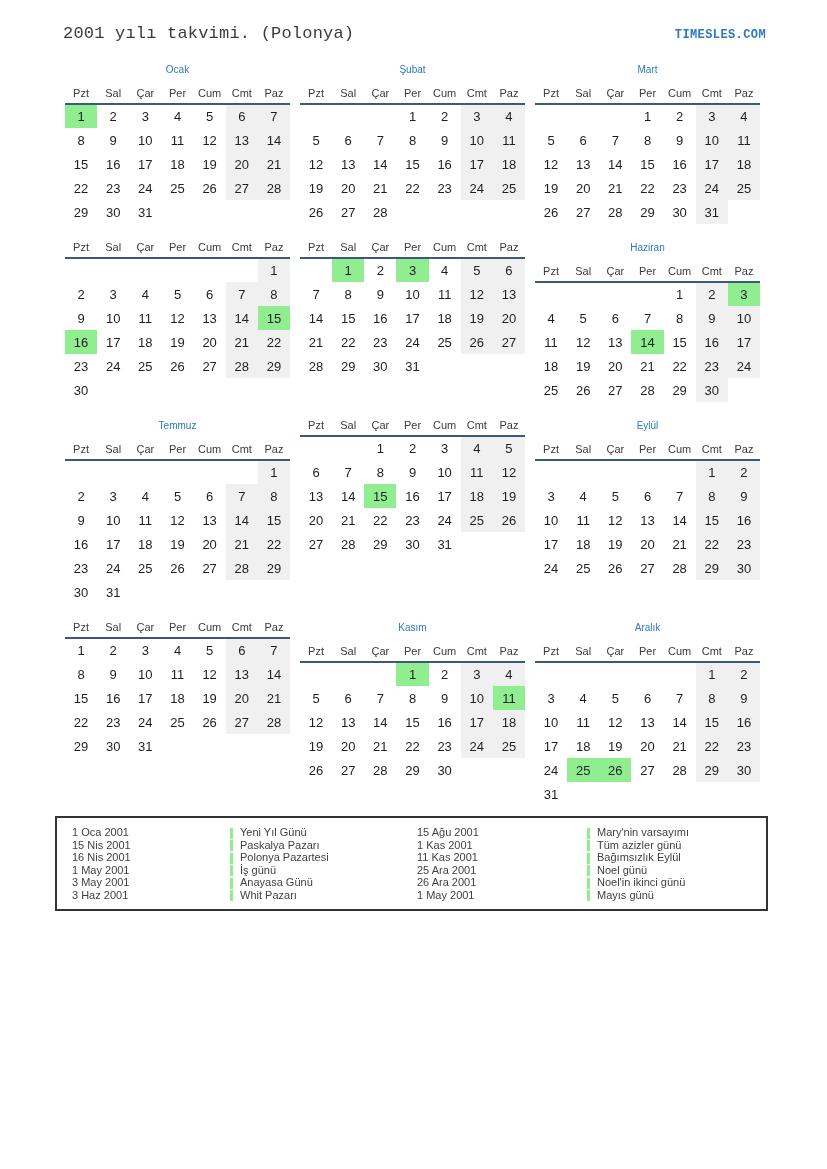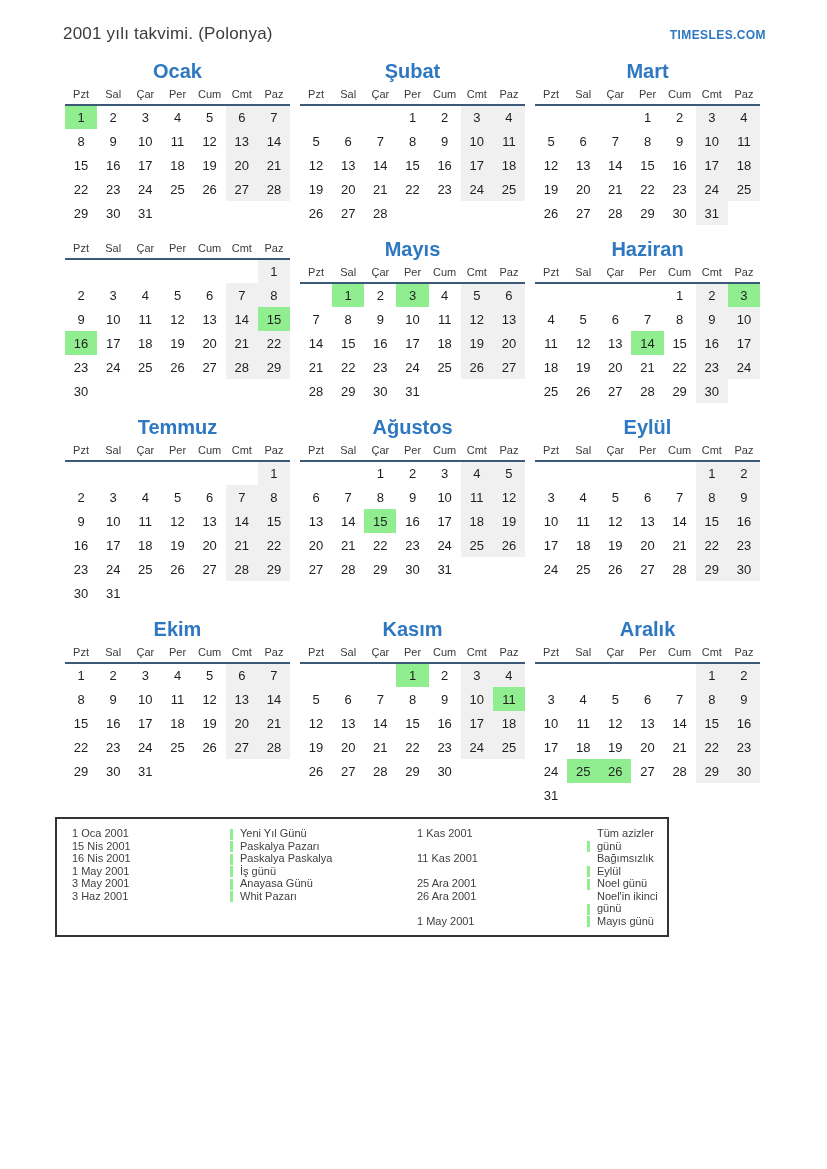--- a/index.html
+++ b/index.html
@@ -10,20 +10,21 @@
     width: 827px;
     height: 1169px;
     background: #ffffff;
     overflow: hidden;
   }
   .header {
     display: flex;
     justify-content: space-between;
     align-items: baseline;
     padding: 24px 61px 0 63px;
+    font-family: Liberation Mono, monospace;
   }
   .header h1 {
     font-size: 17px;
     font-weight: 500;
     color: #3b3b3b;
     letter-spacing: 0.2px;
   }
   .brand {
     font-size: 12px;
     font-weight: 600;
@@ -39,22 +40,22 @@
     display: grid;
     grid-template-columns: repeat(3, 225px);
     column-gap: 10px;
     row-gap: 14px;
     align-items: start;
   }
   .month { width: 225px; }
   .month-title {
     text-align: center;
     color: var(--accent-blue, #2e78c2);
-    font-size: 20px;
-    font-weight: 700;
+    font-size: 10px;
+    font-weight: 400;
     height: 24px;
     line-height: 20px;
   }
   .month-table {
     border-collapse: collapse;
     table-layout: fixed;
     width: 225px;
   }
   .month-table th {
     font-size: 11px;
@@ -70,21 +71,21 @@
     height: 24px;
     text-align: center;
     vertical-align: middle;
     font-size: 13px;
     color: #1f1f1f;
   }
   td.weekend { background: var(--weekend-gray, #f0f0f0); }
   td.holiday { background: var(--holiday-green, #90ee90); }
   .legend {
     margin: 10px 0 8px 55px;
-    width: 614px;
+    width: 713px;
     border: 2px solid #333333;
     padding: 8px 0 8px 15px;
     display: flex;
   }
   .legend-half-left { width: 345px; }
   .legend-half-right { flex: 1; }
   .legend-row { display: flex; line-height: 12.5px; }
   .legend-date {
     font-size: 11px;
     color: #3f3f3f;
@@ -371,21 +372,20 @@
               <td></td>
               <td></td>
               <td></td>
               <td></td>
               <td></td>
             </tr>
           </tbody>
         </table>
       </div>
       <div class="month">
-        <div class="month-title">Mayıs</div>
         <table class="month-table">
           <thead>
             <tr>
               <th>Pzt</th>
               <th>Sal</th>
               <th>Çar</th>
               <th>Per</th>
               <th>Cum</th>
               <th>Cmt</th>
               <th>Paz</th>
@@ -569,21 +569,20 @@
               <td></td>
               <td></td>
               <td></td>
               <td></td>
               <td></td>
             </tr>
           </tbody>
         </table>
       </div>
       <div class="month">
-        <div class="month-title">Ağustos</div>
         <table class="month-table">
           <thead>
             <tr>
               <th>Pzt</th>
               <th>Sal</th>
               <th>Çar</th>
               <th>Per</th>
               <th>Cum</th>
               <th>Cmt</th>
               <th>Paz</th>
@@ -695,21 +694,20 @@
               <td>26</td>
               <td>27</td>
               <td>28</td>
               <td class="weekend">29</td>
               <td class="weekend">30</td>
             </tr>
           </tbody>
         </table>
       </div>
       <div class="month">
-        <div class="month-title">Ekim</div>
         <table class="month-table">
           <thead>
             <tr>
               <th>Pzt</th>
               <th>Sal</th>
               <th>Çar</th>
               <th>Per</th>
               <th>Cum</th>
               <th>Cmt</th>
               <th>Paz</th>
@@ -914,21 +912,21 @@
           <span class="legend-date">15 Nis 2001</span>
           <span class="legend-name">
             <i class="holiday-bar"></i>
             <span>Paskalya Pazarı</span>
           </span>
         </div>
         <div class="legend-row">
           <span class="legend-date">16 Nis 2001</span>
           <span class="legend-name">
             <i class="holiday-bar"></i>
-            <span>Paskalya Paskalya</span>
+            <span>Polonya Pazartesi</span>
           </span>
         </div>
         <div class="legend-row">
           <span class="legend-date">1 May 2001</span>
           <span class="legend-name">
             <i class="holiday-bar"></i>
             <span>İş günü</span>
           </span>
         </div>
         <div class="legend-row">
@@ -940,20 +938,27 @@
         </div>
         <div class="legend-row">
           <span class="legend-date">3 Haz 2001</span>
           <span class="legend-name">
             <i class="holiday-bar"></i>
             <span>Whit Pazarı</span>
           </span>
         </div>
       </div>
       <div class="legend-half-right">
+        <div class="legend-row">
+          <span class="legend-date">15 Ağu 2001</span>
+          <span class="legend-name">
+            <i class="holiday-bar"></i>
+            <span>Mary'nin varsayımı</span>
+          </span>
+        </div>
         <div class="legend-row">
           <span class="legend-date">1 Kas 2001</span>
           <span class="legend-name">
             <i class="holiday-bar"></i>
             <span>Tüm azizler günü</span>
           </span>
         </div>
         <div class="legend-row">
           <span class="legend-date">11 Kas 2001</span>
           <span class="legend-name">

